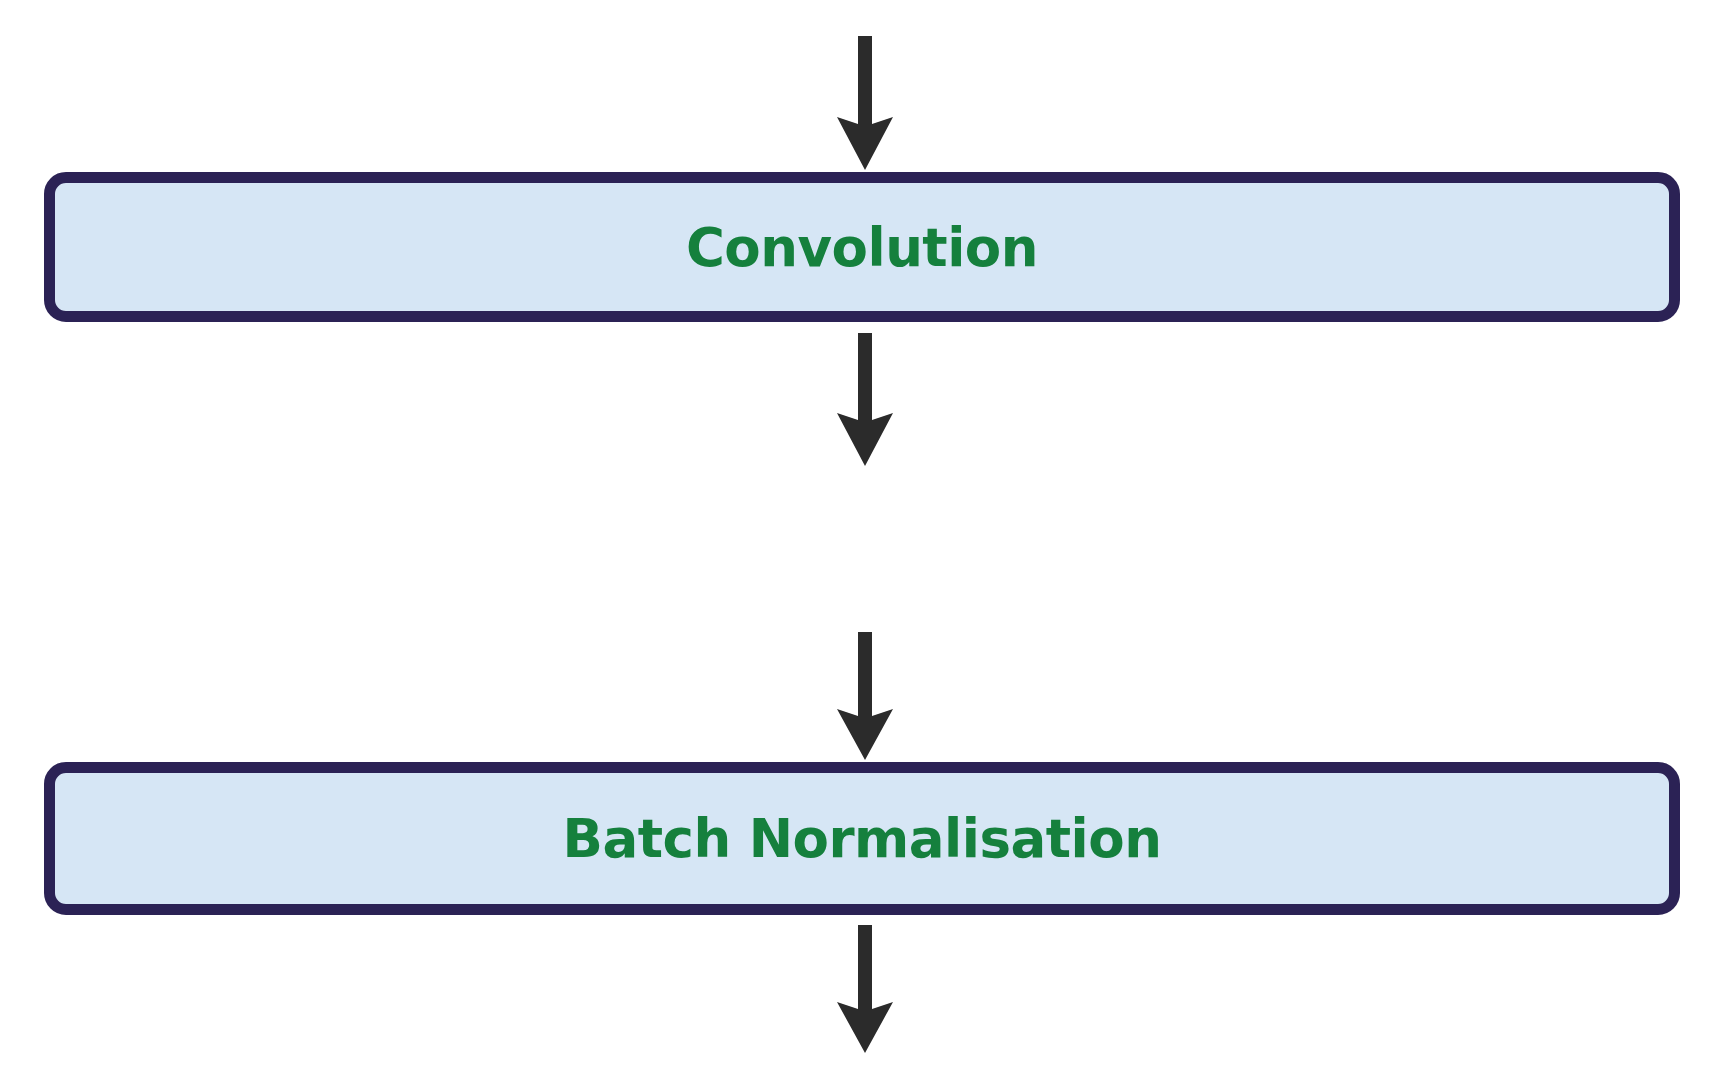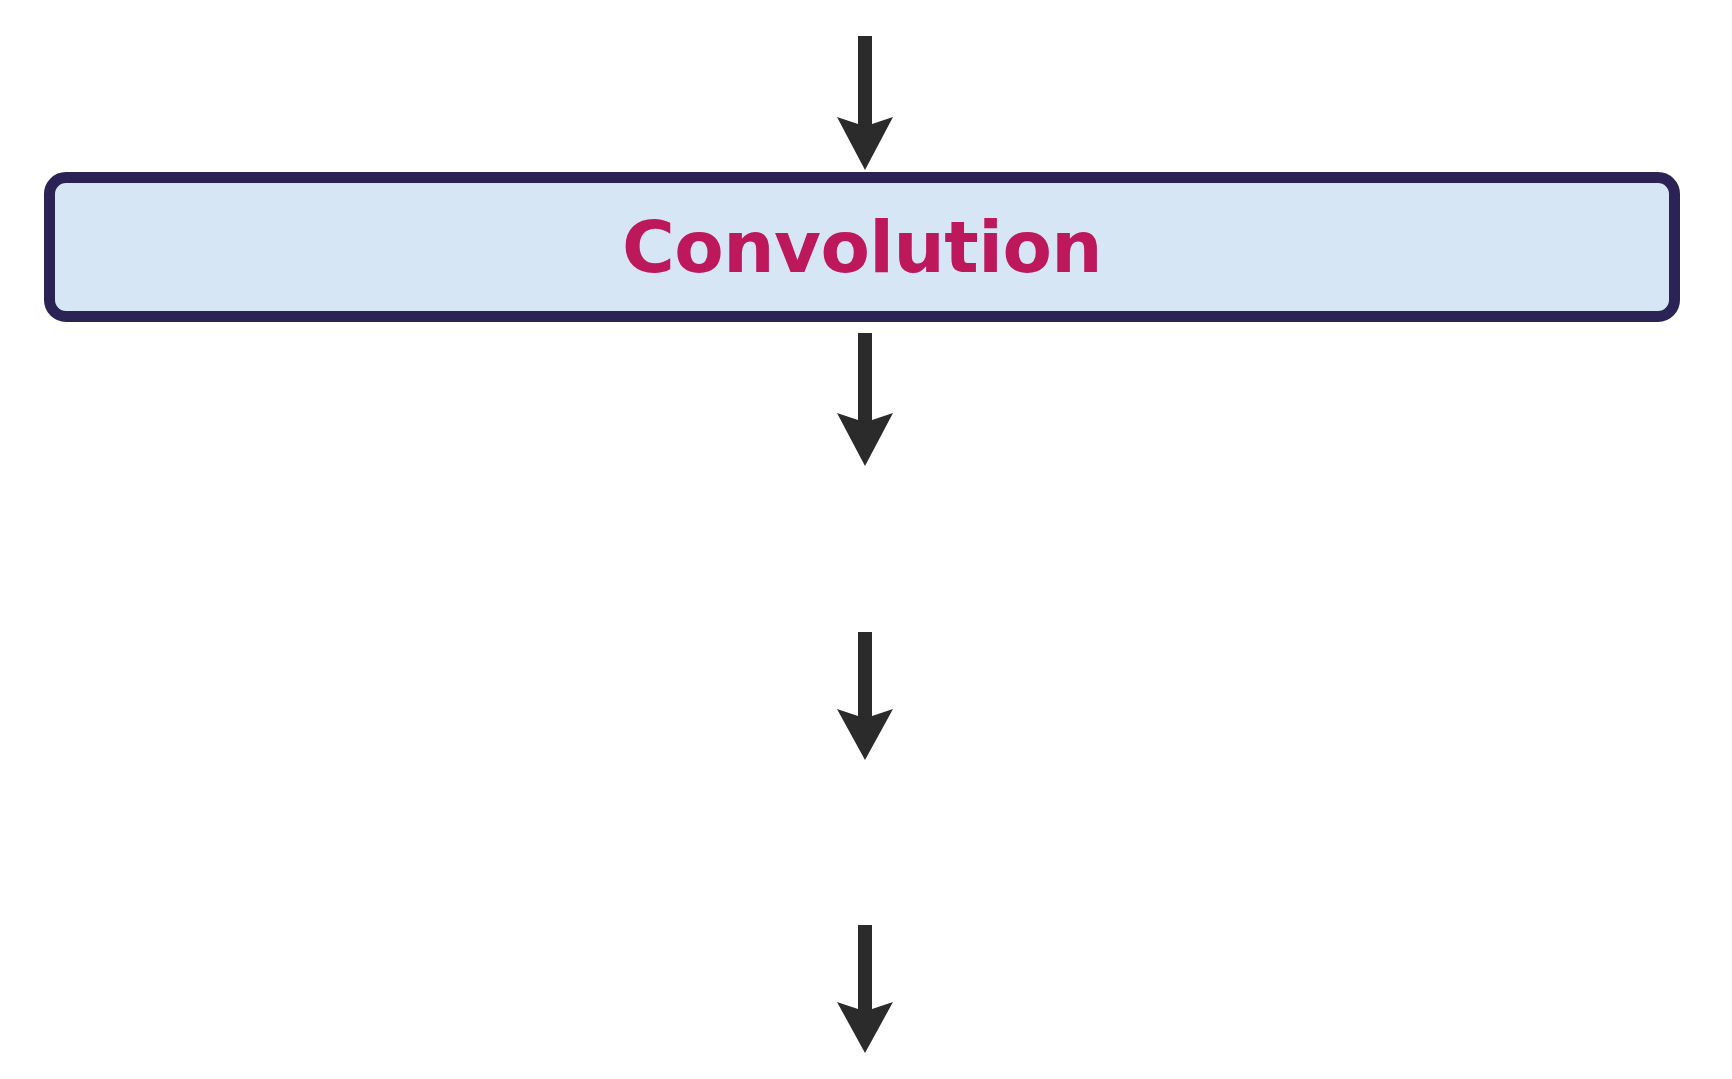--- a/index.html
+++ b/index.html
@@ -26,24 +26,24 @@
     background: #d6e6f5;
     border: 11px solid #2b2255;
     border-radius: 22px;
     display: flex;
     align-items: center;
     justify-content: center;
   }
   .flow-box-label {
     font-family: "DejaVu Sans", sans-serif;
     font-weight: bold;
-    font-size: 72px;
+    font-size: 53px;
     line-height: 1;
     letter-spacing: -0.5px;
-    color: #be185d;
+    color: #15803d;
     white-space: nowrap;
     user-select: none;
   }
   #box-convolution      { top: 172px; height: 150px; }
   #box-activation       { top: 468px; height: 155px; }
   #box-batchnorm        { top: 762px; height: 153px; }
 
   .flow-arrow {
     position: absolute;
     left: 0;
@@ -73,20 +73,23 @@
     </svg>
   </div>
 
 
   <div class="flow-arrow" style="top:632px;height:130px;">
     <svg width="1732" height="130" viewBox="0 0 1732 130">
       <path d="M858,0 L872,0 L872,84 L893,77 L865,128 L837,77 L858,84 Z" fill="#2b2b2b"></path>
     </svg>
   </div>
 
+  <div class="flow-box" id="box-batchnorm">
+    <span class="flow-box-label">Batch Normalisation</span>
+  </div>
 
   <div class="flow-arrow" style="top:925px;height:130px;">
     <svg width="1732" height="130" viewBox="0 0 1732 130">
       <path d="M858,0 L872,0 L872,84 L893,77 L865,128 L837,77 L858,84 Z" fill="#2b2b2b"></path>
     </svg>
   </div>
 
 </div>
 
 </body></html>

